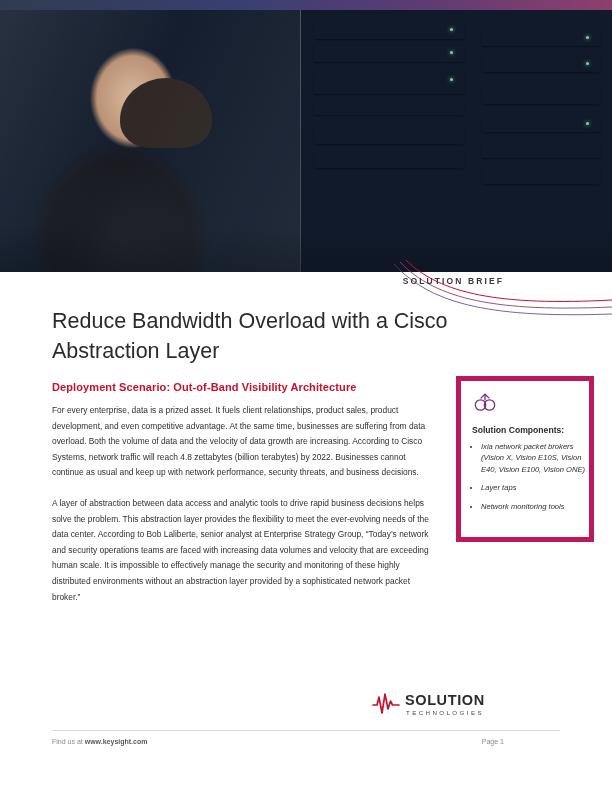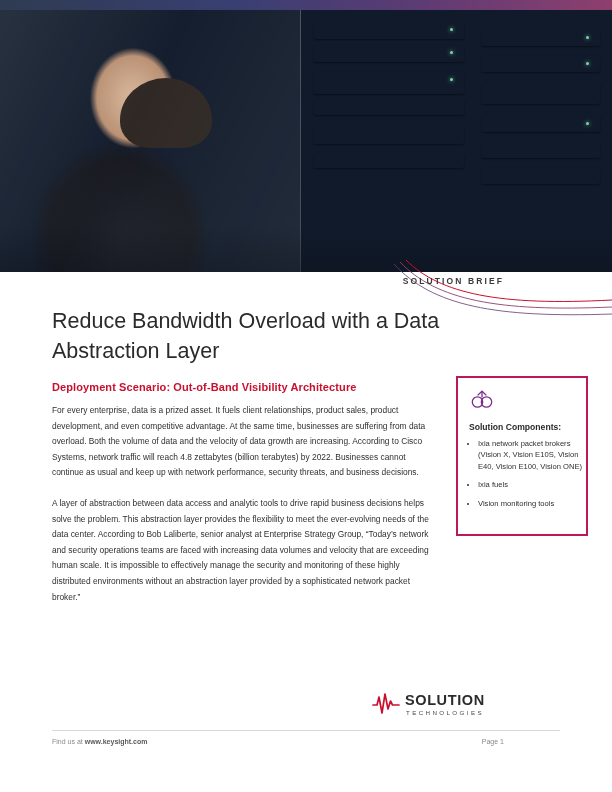--- a/index.html
+++ b/index.html
@@ -164,21 +164,21 @@
     margin: 0 4px 15px 0;
   }
 
   
   .sidebox {
     position: absolute;
     left: 456px;
     top: 376px;
     width: 128px;
     height: 156px;
-    border: 2px solid #be185d;
+    border: 5px solid #be185d;
     background: #ffffff;
   }
   .sidebox-icon {
     position: absolute;
     left: 11px;
     top: 10px;
     width: 26px;
     height: 26px;
   }
   .sidebox-title {
@@ -196,20 +196,21 @@
     top: 60px;
     width: 110px;
     margin: 0;
     padding: 0 0 0 9px;
     font-size: 7.6px;
     line-height: 11.4px;
     color: #2f2f2f;
   }
   .sidebox-list li {
     margin-bottom: 7px;
+    font-style: italic;
   }
 
   
   .logo {
     position: absolute;
     right: 52px;
     top: 690px;
     width: 132px;
     height: 30px;
   }
@@ -305,43 +306,43 @@
 
   <div class="brief-swoosh">
     <svg width="232" height="62" viewBox="0 0 232 62" xmlns="http://www.w3.org/2000/svg">
       <path d="M26 0 C 60 34, 120 46, 232 40" fill="none" stroke="#c8102e" stroke-width="1"></path>
       <path d="M20 2 C 56 40, 118 52, 232 47" fill="none" stroke="#8e3f6e" stroke-width="0.9"></path>
       <path d="M14 4 C 52 46, 116 58, 232 54" fill="none" stroke="#5f3b74" stroke-width="0.8"></path>
     </svg>
   </div>
   <div class="brief-label">SOLUTION BRIEF</div>
 
-  <h1 class="title">Reduce Bandwidth Overload with a Data Abstraction Layer</h1>
+  <h1 class="title">Reduce Bandwidth Overload with a Cisco Abstraction Layer</h1>
 
   <div class="subhead">Deployment Scenario: Out-of-Band Visibility Architecture</div>
 
   <div class="body-col">
     <p>For every enterprise, data is a prized asset. It fuels client relationships, product sales, product development, and even competitive advantage. At the same time, businesses are suffering from data overload. Both the volume of data and the velocity of data growth are increasing. According to Cisco Systems, network traffic will reach 4.8 zettabytes (billion terabytes) by 2022. Businesses cannot continue as usual and keep up with network performance, security threats, and business decisions.</p>
     <p>A layer of abstraction between data access and analytic tools to drive rapid business decisions helps solve the problem. This abstraction layer provides the flexibility to meet the ever-evolving needs of the data center. According to Bob Laliberte, senior analyst at Enterprise Strategy Group, “Today’s network and security operations teams are faced with increasing data volumes and velocity that are exceeding human scale. It is impossible to effectively manage the security and monitoring of these highly distributed environments without an abstraction layer provided by a sophisticated network packet broker.”</p>
   </div>
 
   <div class="sidebox">
     <div class="sidebox-icon">
       <svg width="26" height="26" viewBox="0 0 26 26" xmlns="http://www.w3.org/2000/svg">
         <circle cx="8.5" cy="14" r="5.2" fill="none" stroke="#7b2d8e" stroke-width="1.3"></circle>
         <circle cx="17.5" cy="14" r="5.2" fill="none" stroke="#7b2d8e" stroke-width="1.3"></circle>
         <path d="M13 9.2 L13 3.5" stroke="#7b2d8e" stroke-width="1.3" fill="none"></path>
         <path d="M8.6 7.4 L13 3.2 L17.4 7.4" fill="none" stroke="#7b2d8e" stroke-width="1.3"></path>
       </svg>
     </div>
     <div class="sidebox-title">Solution Components:</div>
     <ul class="sidebox-list">
       <li>Ixia network packet brokers (Vision X, Vision E10S, Vision E40, Vision E100, Vision ONE)</li>
-      <li>Ixia fuels</li>
-      <li>Vision monitoring tools</li>
+      <li>Layer taps</li>
+      <li>Network monitoring tools</li>
     </ul>
   </div>
 
   <div class="logo">
     <div class="logo-wave">
       <svg width="28" height="24" viewBox="0 0 28 24" xmlns="http://www.w3.org/2000/svg">
         <path d="M1 13 L5 13 L7 5 L10 21 L13 2 L16 17 L18.5 9 L20.5 13 L27 13" fill="none" stroke="#c8102e" stroke-width="1.7" stroke-linejoin="round" stroke-linecap="round"></path>
       </svg>
     </div>
     <div class="logo-text">SOLUTION</div>

